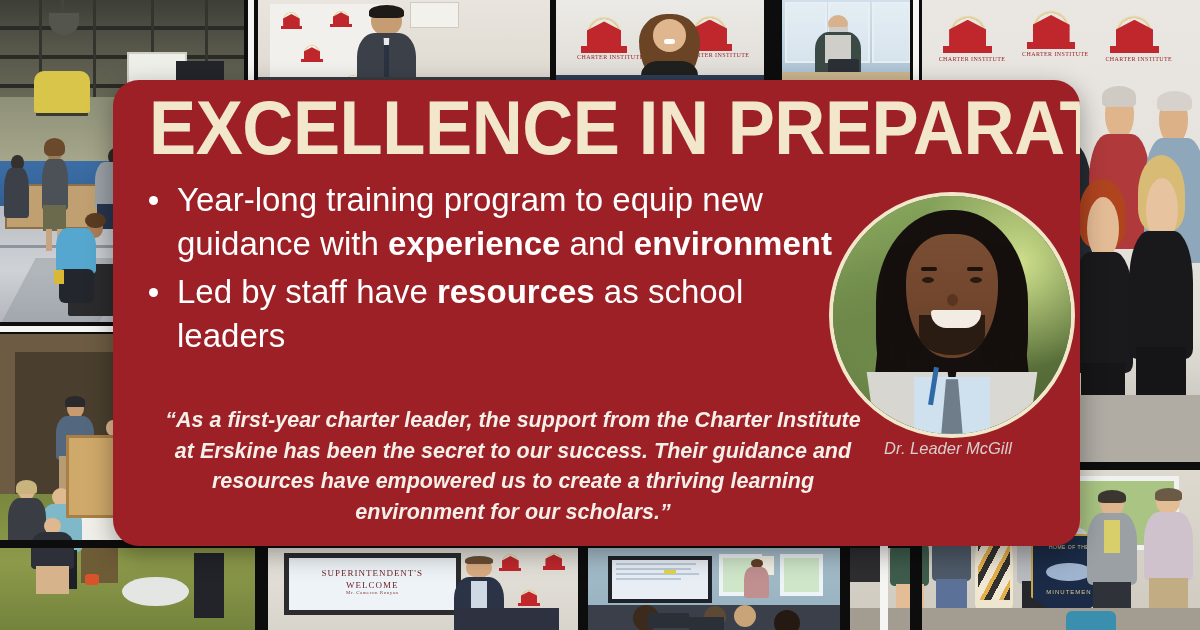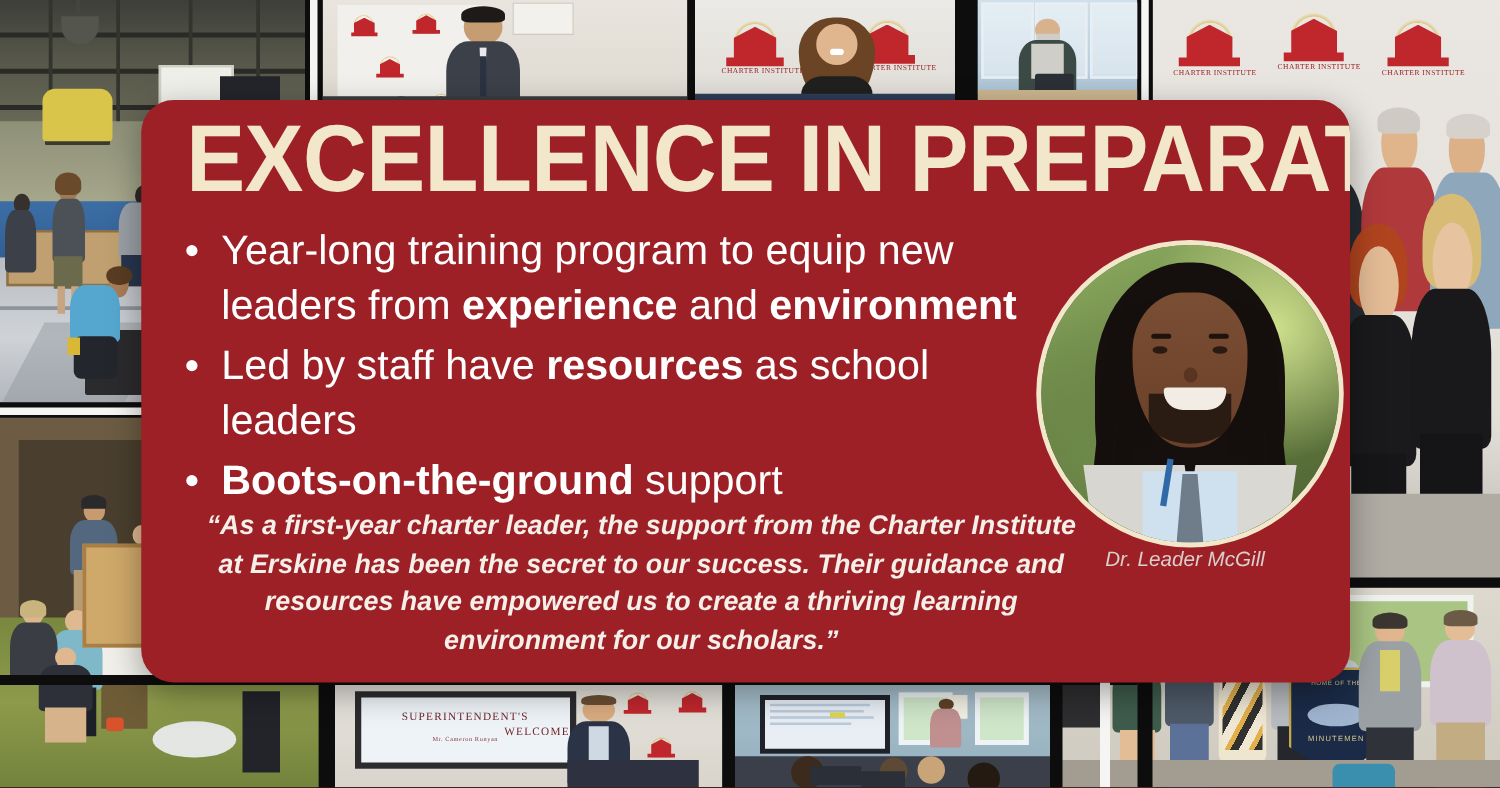--- a/index.html
+++ b/index.html
@@ -76,21 +76,21 @@
   .p6 .truck{position:absolute;left:0;top:0;width:62%;height:62%;background:#6d5c43;}
   .p6 .truckIn{position:absolute;left:6%;top:6%;width:88%;height:80%;background:#4a3f2e;}
   .p6 .bumper{position:absolute;left:0;top:58%;width:62%;height:6%;background:#2e2a24;}
   .p6 .tree{position:absolute;right:0;top:0;width:40%;height:40%;background:#4f5e2f;}
 
   
   .p7 .bg{position:absolute;inset:0;background:linear-gradient(180deg,#e7e4dd 0%,#d8d4cc 100%);}
   .p7 .screen{position:absolute;left:5%;top:8%;width:54%;height:62%;background:#eef3f7;border:5px solid #2c2c2e;}
   .p7 .s1{position:absolute;left:0;top:20%;width:100%;text-align:center;color:#6b1f24;
      font-family:"Liberation Serif",serif;font-size:9px;letter-spacing:1px;}
-  .p7 .s2{position:absolute;left:0;top:42%;width:100%;text-align:right;color:#6b1f24;
+  .p7 .s2{position:absolute;left:0;top:42%;width:100%;text-align:center;color:#6b1f24;
      font-family:"Liberation Serif",serif;font-size:9px;letter-spacing:1px;}
   .p7 .s3{position:absolute;left:0;top:62%;width:100%;text-align:center;color:#8a3b3f;
      font-family:"Liberation Serif",serif;font-size:5px;letter-spacing:.5px;}
   .p7 .podium{position:absolute;left:60%;bottom:0;width:34%;height:26%;background:#2d3140;}
 
   
   .p8 .bg{position:absolute;inset:0;background:linear-gradient(180deg,#a9c0cd 0%,#92aebd 100%);}
   .p8 .tv{position:absolute;left:8%;top:12%;width:38%;height:46%;background:#e8eef4;border:4px solid #1f2228;}
   .p8 .tvrow{position:absolute;left:6%;background:#b9cadb;height:2px;}
   .p8 .win{position:absolute;background:#cfe6c9;border:4px solid #eef3f5;}
@@ -584,23 +584,22 @@
     <div style="position:absolute;left:840px;top:546px;width:10px;height:84px;background:#0d0d0d;"></div>
     <div style="position:absolute;left:880px;top:546px;width:8px;height:84px;background:#f5f5f3;"></div>
     <div style="position:absolute;left:848px;top:462px;width:352px;height:8px;background:#0d0d0d;"></div>
   </div>
 
   <div class="card">
 
     <div class="card-title">EXCELLENCE IN PREPARATION</div>
 
     <ul class="bullets">
-      <li><span><span>Year-long training program to equip new leaders from </span><b>experience</b><span> and </span><b>environment</b></span></li>
+      <li><span><span>Year-long training program to equip new guidance with </span><b>experience</b><span> and </span><b>environment</b></span></li>
       <li><span><span>Led by staff have </span><b>resources</b><span> as school leaders</span></span></li>
-      <li><span><b>Boots-on-the-ground</b><span> support</span></span></li>
     </ul>
 
     <div class="quote">“As a first-year charter leader, the support from the Charter Institute at Erskine has been the secret to our success. Their guidance and resources have empowered us to create a thriving learning environment for our scholars.”</div>
 
     <div class="portrait">
       <div class="pbg"></div>
       <div class="hair"></div>
       <div class="lock" style="left:20%;top:22%;height:58%;transform:rotate(6deg);"></div>
       <div class="lock" style="left:26%;top:20%;height:62%;transform:rotate(3deg);"></div>
       <div class="lock" style="left:32%;top:19%;height:50%;transform:rotate(1deg);"></div>

